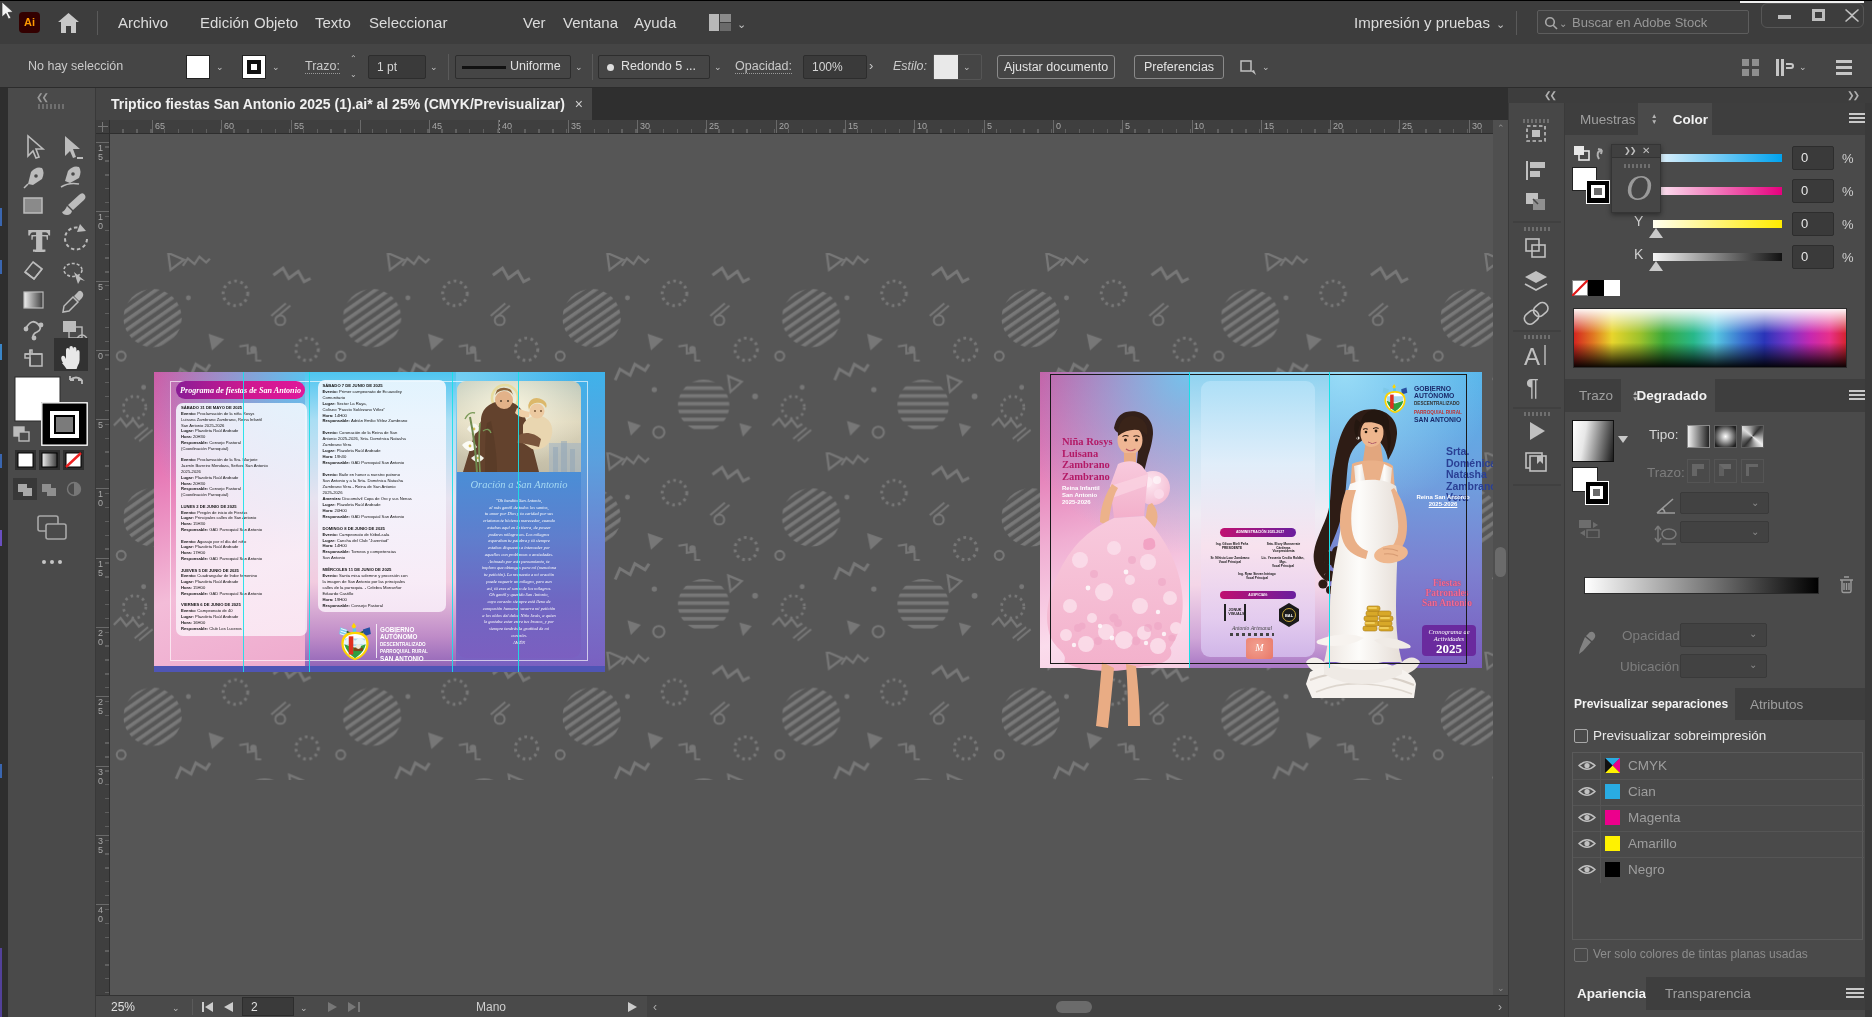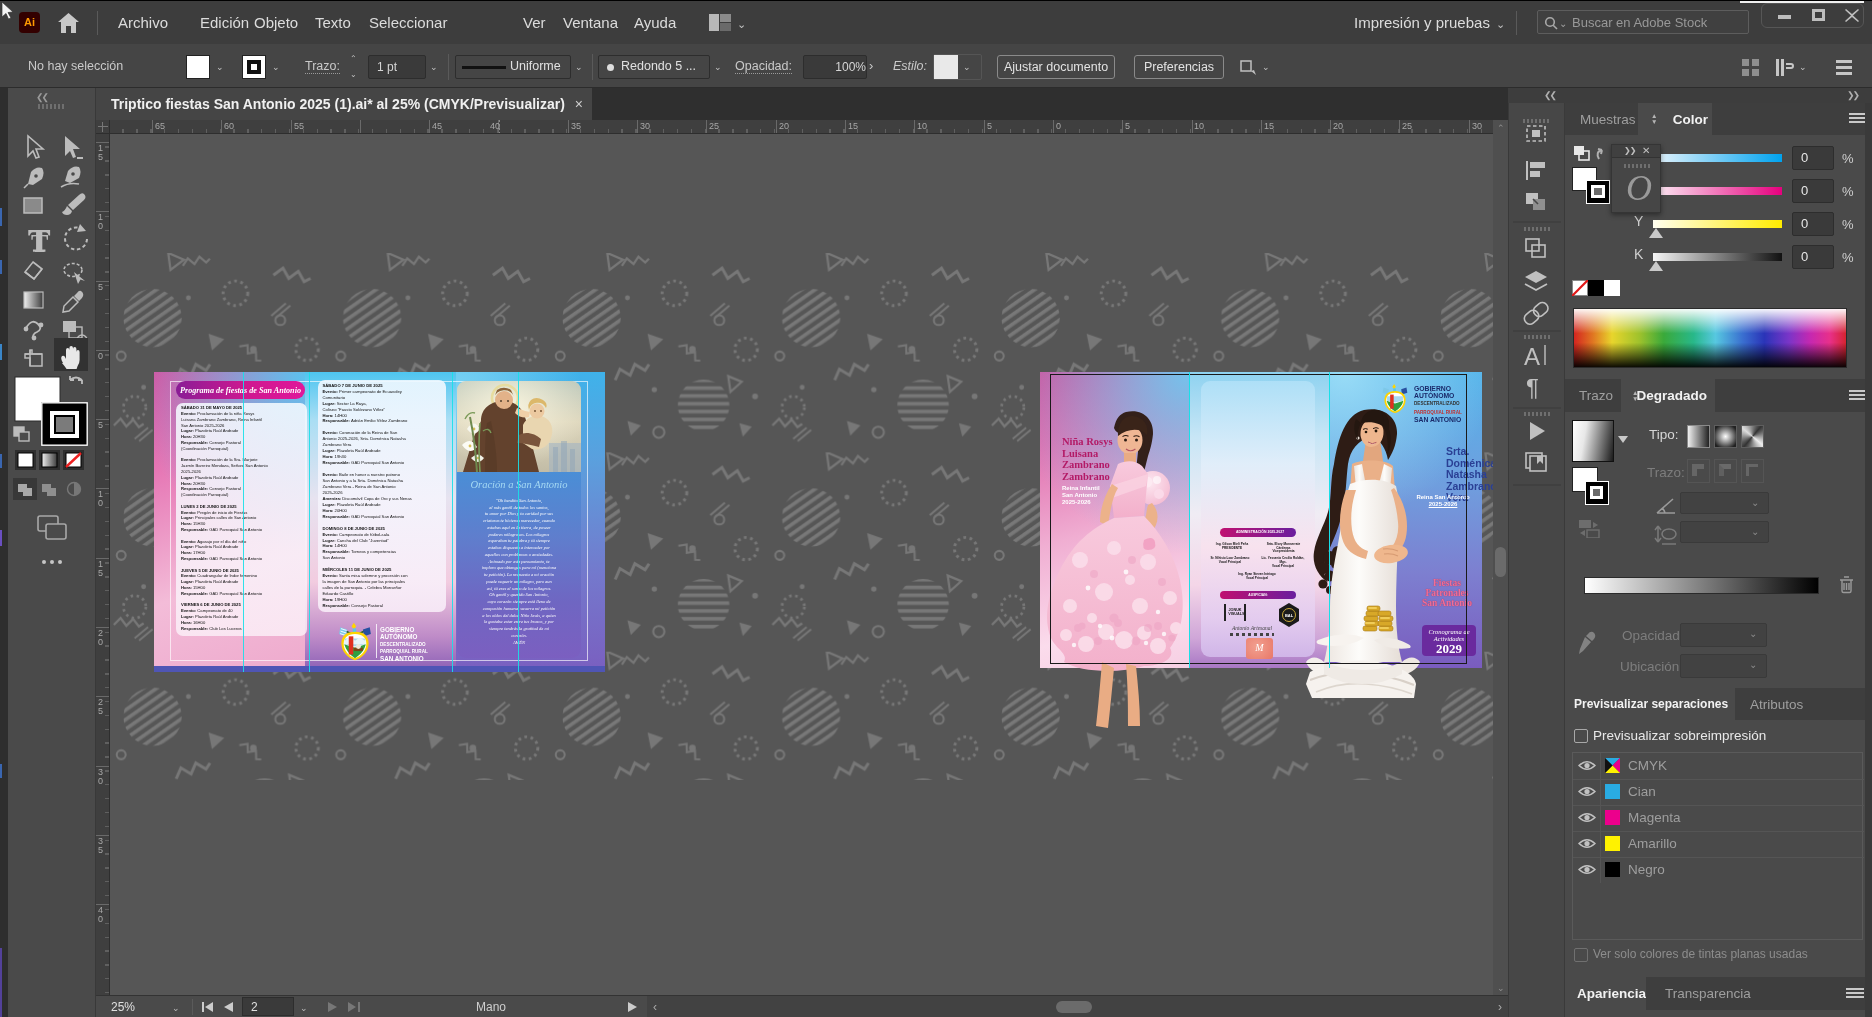--- a/index.html
+++ b/index.html
@@ -113,21 +113,21 @@
     <div class="abs" style="left:54px; top:3px; font-size:12.5px; color:#e0e0e0;">Uniforme</div>
   </div>
   <div class="clabel chev" style="left:575px; top:18px;">⌄</div>
   <div class="vsep" style="left:592px; top:10px; height:26px;"></div>
   <div class="cbox" style="left:598px; width:112px; background:#454545;">
     <div class="abs" style="left:8px; top:8px; width:7px; height:7px; background:#ddd; border-radius:50%;"></div>
     <div class="abs" style="left:22px; top:3px; font-size:12.5px; color:#e0e0e0;">Redondo 5 ...</div>
   </div>
   <div class="clabel chev" style="left:714px; top:18px;">⌄</div>
   <div class="clabel" style="left:735px; border-bottom:1px dotted #9a9a9a;">Opacidad:</div>
-  <div class="cbox" style="left:803px; width:64px; line-height:22px; padding-left:8px;text-align:right;">100%</div>
+  <div class="cbox" style="left:803px; width:64px; line-height:22px; padding-left:8px;">100%</div>
   <div class="clabel" style="left:869px; top:14px; font-size:13px;">›</div>
   <div class="clabel" style="left:893px;font-style:italic;">Estilo:</div>
   <div class="abs" style="left:933px; top:10px; width:49px; height:26px; border:1px solid #555; border-radius:2px;"></div>
   <div class="abs" style="left:934px; top:11px; width:24px; height:24px; background:#e9e9e9;"></div>
   <div class="clabel chev" style="left:963px; top:18px;">⌄</div>
   <div class="cbtn" style="left:997px; width:118px; line-height:22px;">Ajustar documento</div>
   <div class="cbtn" style="left:1134px; width:90px; line-height:22px;">Preferencias</div>
   <svg class="abs" style="left:1238px; top:14px;" width="20" height="18" viewBox="0 0 20 18">
         <path d="M3 3 h10 v10 h-10 z" fill="none" stroke="#c0c0c0" stroke-width="1.5"></path>
         <path d="M13 13 l5 4 l-2-5 z" fill="#c0c0c0"></path>
@@ -286,21 +286,21 @@
       <span class="rnum" style="left:45px;top:1px;">65</span>
       <div style="position:absolute;left:111px;top:0;width:1px;height:14px;background:#6a6a6a;"></div>
       <span class="rnum" style="left:114px;top:1px;">60</span>
       <div style="position:absolute;left:181px;top:0;width:1px;height:14px;background:#6a6a6a;"></div>
       <span class="rnum" style="left:184px;top:1px;">55</span>
       <div style="position:absolute;left:250px;top:0;width:1px;height:14px;background:#6a6a6a;"></div>
       <span class="rnum" style="left:253px;top:1px;margin-top:48px;">50</span>
       <div style="position:absolute;left:319px;top:0;width:1px;height:14px;background:#6a6a6a;"></div>
       <span class="rnum" style="left:322px;top:1px;">45</span>
       <div style="position:absolute;left:388px;top:0;width:1px;height:14px;background:#6a6a6a;"></div>
-      <span class="rnum" style="left:380px;top:1px;">40</span>
+      <span class="rnum" style="left:392px;top:1px;">40</span>
       <div style="position:absolute;left:458px;top:0;width:1px;height:14px;background:#6a6a6a;"></div>
       <span class="rnum" style="left:461px;top:1px;">35</span>
       <div style="position:absolute;left:527px;top:0;width:1px;height:14px;background:#6a6a6a;"></div>
       <span class="rnum" style="left:530px;top:1px;">30</span>
       <div style="position:absolute;left:596px;top:0;width:1px;height:14px;background:#6a6a6a;"></div>
       <span class="rnum" style="left:599px;top:1px;">25</span>
       <div style="position:absolute;left:666px;top:0;width:1px;height:14px;background:#6a6a6a;"></div>
       <span class="rnum" style="left:669px;top:1px;">20</span>
       <div style="position:absolute;left:735px;top:0;width:1px;height:14px;background:#6a6a6a;"></div>
       <span class="rnum" style="left:738px;top:1px;">15</span>
@@ -828,21 +828,21 @@
     <path d="M6 14 h18 v5 l-9 2 l-9 -2 z" fill="#a8d8f0"></path>
     <path d="M5.5 19 C7 24 10 28 15 31.3 C20 28 23.5 24 24.5 19 l-9.5 3 z" fill="#30a040"></path>
     <rect x="9.5" y="12" width="4" height="16" fill="#e03020"></rect>
   </svg>
   <div class="abs" style="left:374px; top:13px; color:#1a2a6a; font-weight:bold; font-size:6.8px; line-height:7.2px;">GOBIERNO<br>AUTÓNOMO<br><span style="font-size:4.6px; color:#333;">DESCENTRALIZADO<br><span style="color:#c03030;">PARROQUIAL RURAL</span></span><br>SAN ANTONIO</div>
   <div class="abs" style="left:360px; top:74px; width:75px; font-family:Liberation Sans, sans-serif; font-weight:bold; color:#2a3f94; font-size:10.5px; line-height:11.5px;margin-left:46px;">Srta. Doménica<br>Natasha<br>Zambrano<br>Vera</div>
   <div class="abs" style="left:372px; top:122px; width:62px; color:#fff; font-weight:bold; font-size:6px; line-height:7px; text-align:center;">Reina San Antonio<br><span style="text-decoration:underline;">2025-2026</span></div>
   <div class="abs" style="left:378px; top:206px; width:58px; font-family:'Liberation Serif',serif; font-weight:bold; color:#ef6e98; font-size:9.5px; line-height:10px; text-align:center; text-shadow:0 0 1px #8a3058;">Fiestas<br>Patronales<br>San Antonio</div>
   <div class="abs" style="left:382px; top:253px; width:54px; height:31px; background:#6a2a9e; border-radius:4px;">
      <div style="font-family:'Liberation Serif',serif; font-style:italic; color:#fff; font-size:6.5px; line-height:7px; text-align:center; margin-top:3px;">Cronograma de<br>Actividades</div>
-     <div style="color:#fff; font-weight:bold; font-size:13px; text-align:center; line-height:13px; font-family:'Liberation Serif',serif;">2029</div>
+     <div style="color:#fff; font-weight:bold; font-size:13px; text-align:center; line-height:13px; font-family:'Liberation Serif',serif;">2025</div>
   </div>
 
   <div class="abs" style="left:10px; top:2px; width:417px; height:290px; border:1px solid #1a1a1a;"></div>
   <div class="abs" style="left:149px; top:0; width:1px; height:296px; background:#18e0e8;"></div>
   <div class="abs" style="left:289px; top:0; width:1px; height:296px; background:#18e0e8;"></div>
 </div>
 </div>
 <div id="vscroll">
   <div class="abs" style="left:4px; top:3px; color:#909090; font-size:9px;">⌃</div>
   <div id="vthumb"></div>

